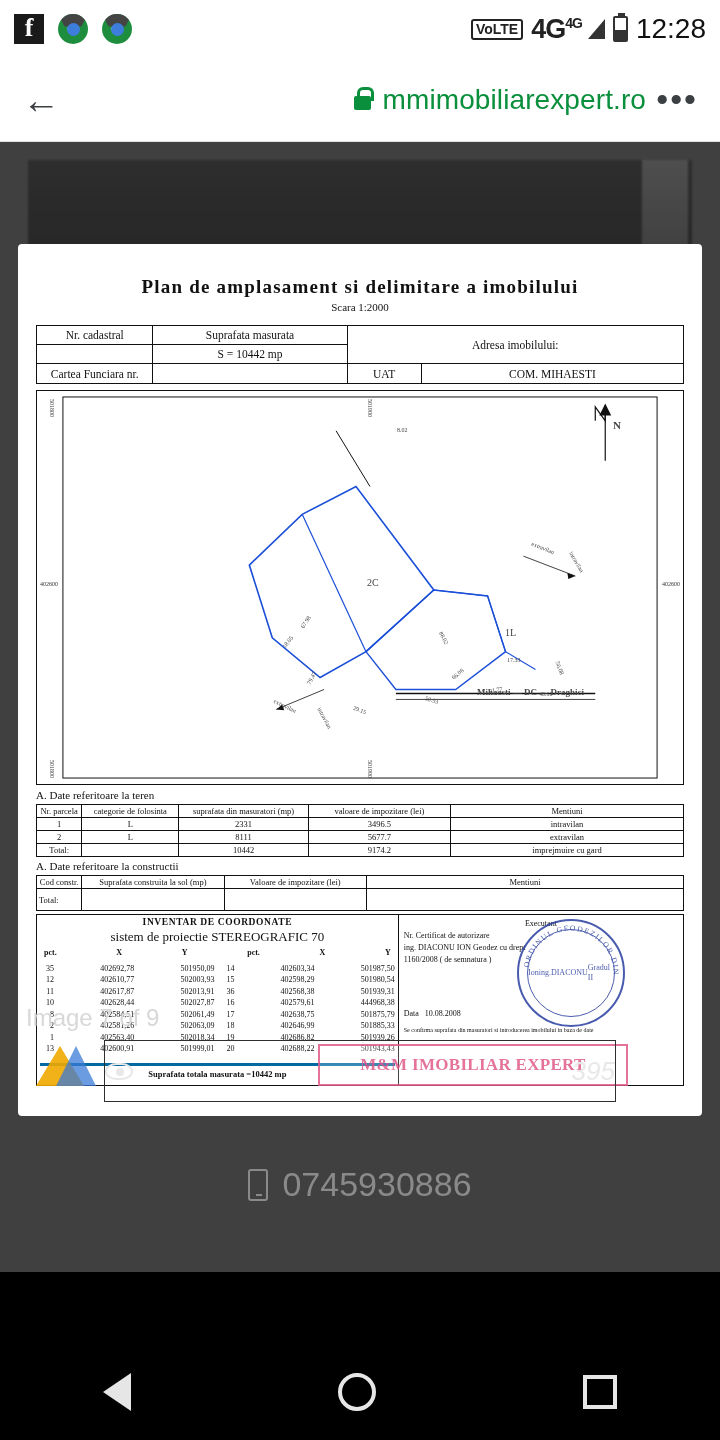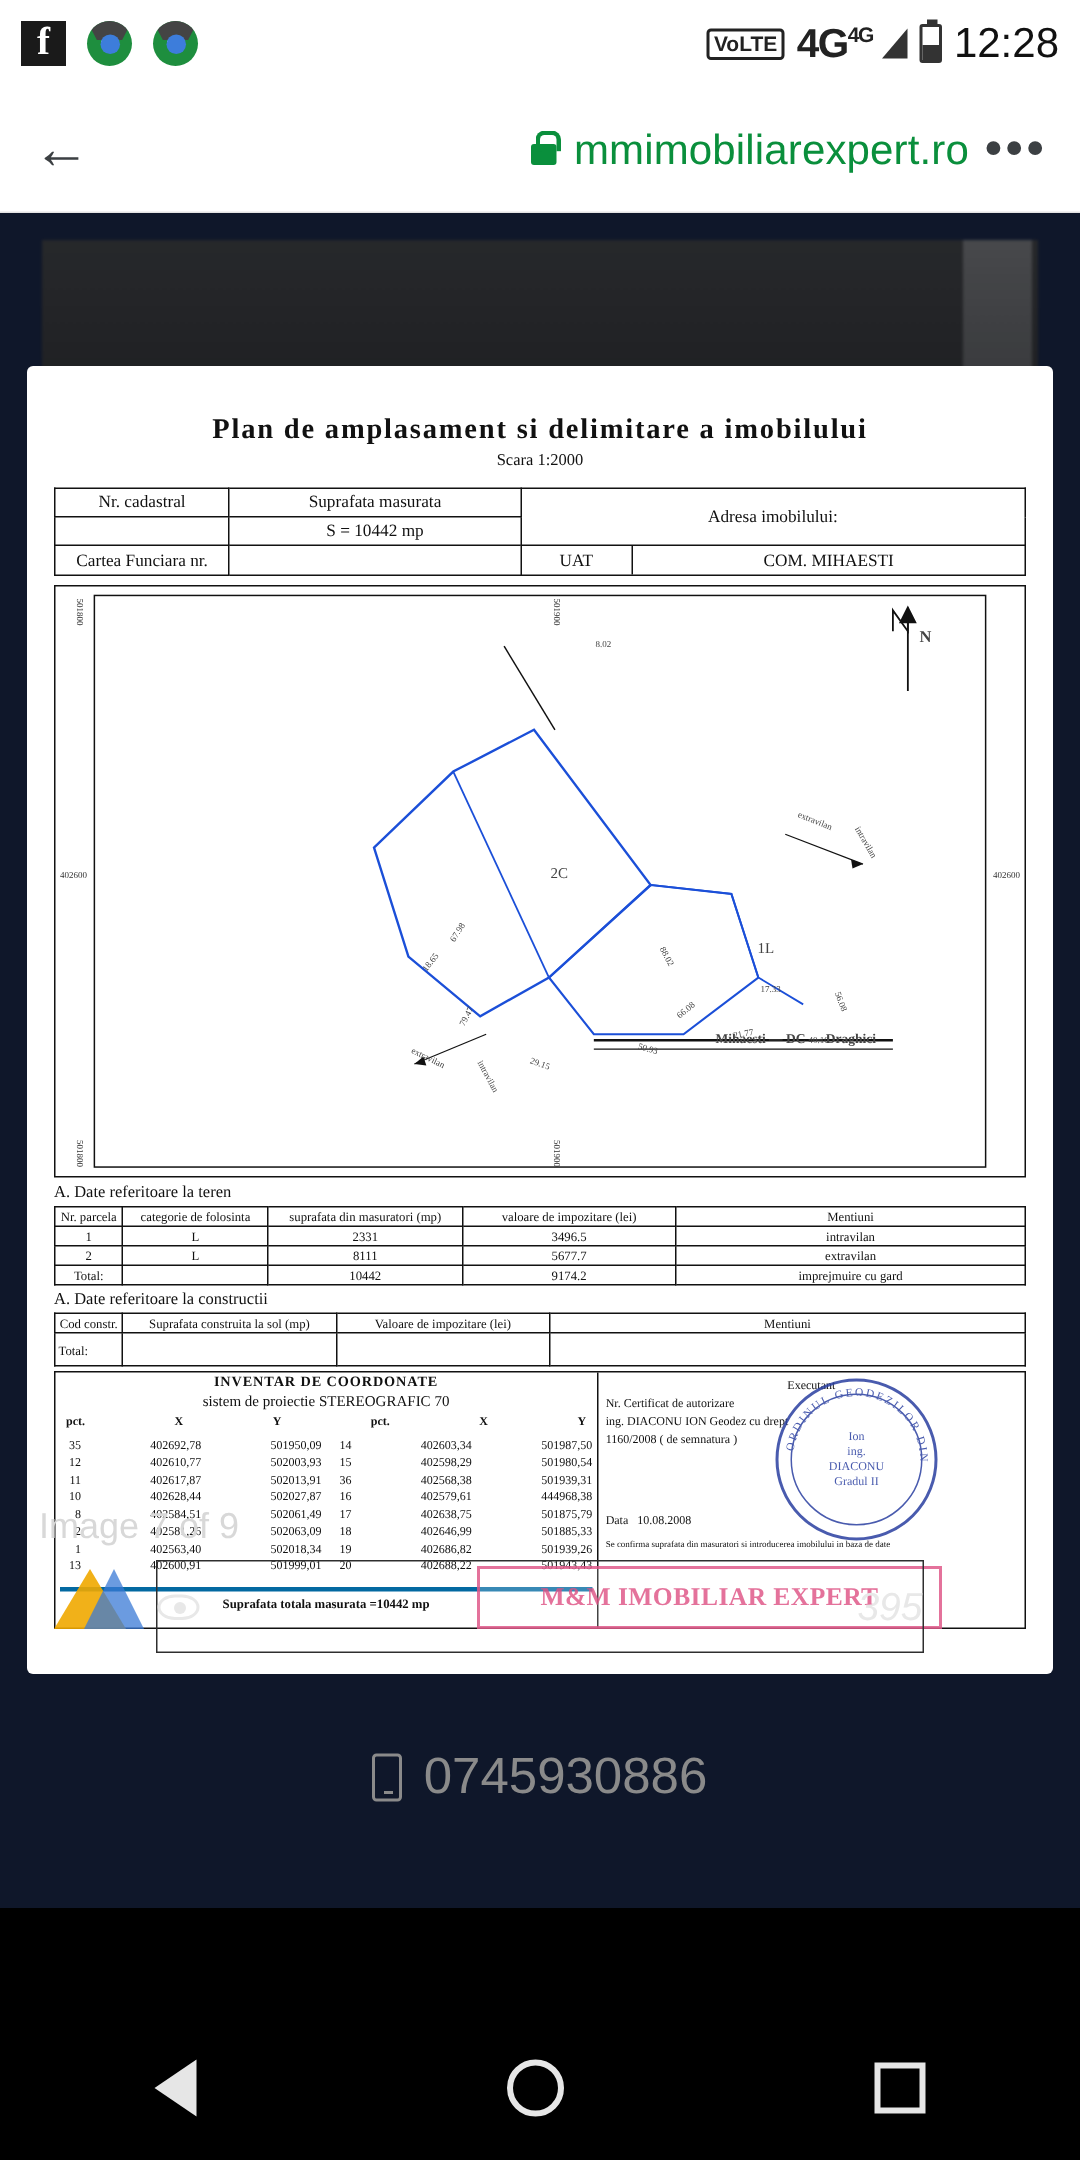--- a/index.html
+++ b/index.html
@@ -69,21 +69,21 @@
   }
   .lock::before {
     content: ""; position: absolute; top: -9px; left: 3px;
     width: 11px; height: 11px; border: 3px solid #0a8f3c;
     border-bottom: none; border-radius: 6px 6px 0 0;
   }
   .url { font-size: 28px; color: #0a8f3c; letter-spacing: .1px; }
   .menu-dots { font-size: 34px; color: #3c4043; letter-spacing: 2px; width: 52px; text-align: right; }
 
   
-  .viewer { position: relative; height: 1130px; background: #0f172a; overflow: hidden; }
+  .viewer { position: relative; height: 1130px; background: #404040; overflow: hidden; }
   .blurstrip {
     position: absolute; top: 18px; left: 28px; right: 28px; height: 200px;
     background: linear-gradient(180deg,#2b2b2b,#1a1a1a);
     filter: blur(1px); opacity: .85;
   }
   .blurstrip::after{
     content:""; position:absolute; right:4px; top:0; width:46px; height:100%;
     background:linear-gradient(180deg,#6b6b6b,#3a3a3a); opacity:.6;
   }
 
@@ -104,35 +104,35 @@
   .drawing svg { position: absolute; inset: 0; width: 100%; height: 100%; }
   .axlabel { position: absolute; font-size: 6px; color: #333; }
 
   table.data { width: 100%; border-collapse: collapse; font-size: 8.5px; margin-top: 3px; }
   table.data td, table.data th { border: 1px solid #111; padding: 0 2px; height: 13px; font-weight: normal; }
   .secthead { text-align: left; font-weight: normal; font-size: 11px; }
 
   .bottomzone { display: flex; margin-top: 3px; border: 1px solid #111; height: 172px; font-size: 8px; }
   .coordbox { width: 56%; border-right: 1px solid #111; padding: 2px 3px; position: relative; }
   .coordtitle { text-align: center; font-weight: bold; font-size: 9.5px; letter-spacing: .6px; }
-  .coordsub { text-align: center; font-size: 10px; margin-top: 2px; }
+  .coordsub { text-align: center; font-size: 13px; margin-top: 2px; }
   .coordcols { display: flex; gap: 6px; margin-top: 4px; font-family: "Liberation Serif", serif; }
   .coordcols .col { flex: 1; }
   .coordrow { display: flex; justify-content: space-between; font-size: 8px; line-height: 11.5px; white-space: nowrap; }
   .coordrow .pt { width: 14px; text-align: right; }
   .totalline { margin-top: 8px; text-align: center; font-size: 8.5px; font-weight: bold; border-top: 3px solid #0369a1; padding-top: 3px;}
   .execbox { flex: 1; padding: 3px 5px; position: relative; font-size: 8px; }
   .execbox .ln { line-height: 12px; }
   .stamp-round {
     position: absolute; right: 58px; top: 4px; width: 108px; height: 108px;
     border-radius: 50%; border: 2px solid #2a3fa0; opacity: .85;
   }
   .stamp-round .inner {
     position: absolute; inset: 8px; border-radius: 50%; border: 1px solid #2a3fa0;
-    display: flex; flex-direction: column; align-items: center; justify-content: center;
+    display: flex; flex-direction: row; align-items: center; justify-content: center;
     color: #2a3fa0; font-size: 8px; line-height: 10px;
   }
   .stamp-arc { position: absolute; inset: 0; }
   .watermark {
     position: absolute; left: 50%; bottom: 30px; width: 310px; height: 42px;
     border: 2px solid #e05a8a; color: #e05a8a; font-weight: bold; font-size: 17px;
     display: flex; align-items: center; justify-content: center; letter-spacing: .3px;
     opacity: .85; background: rgba(255,255,255,.25);
   }
   .wm-tri {

